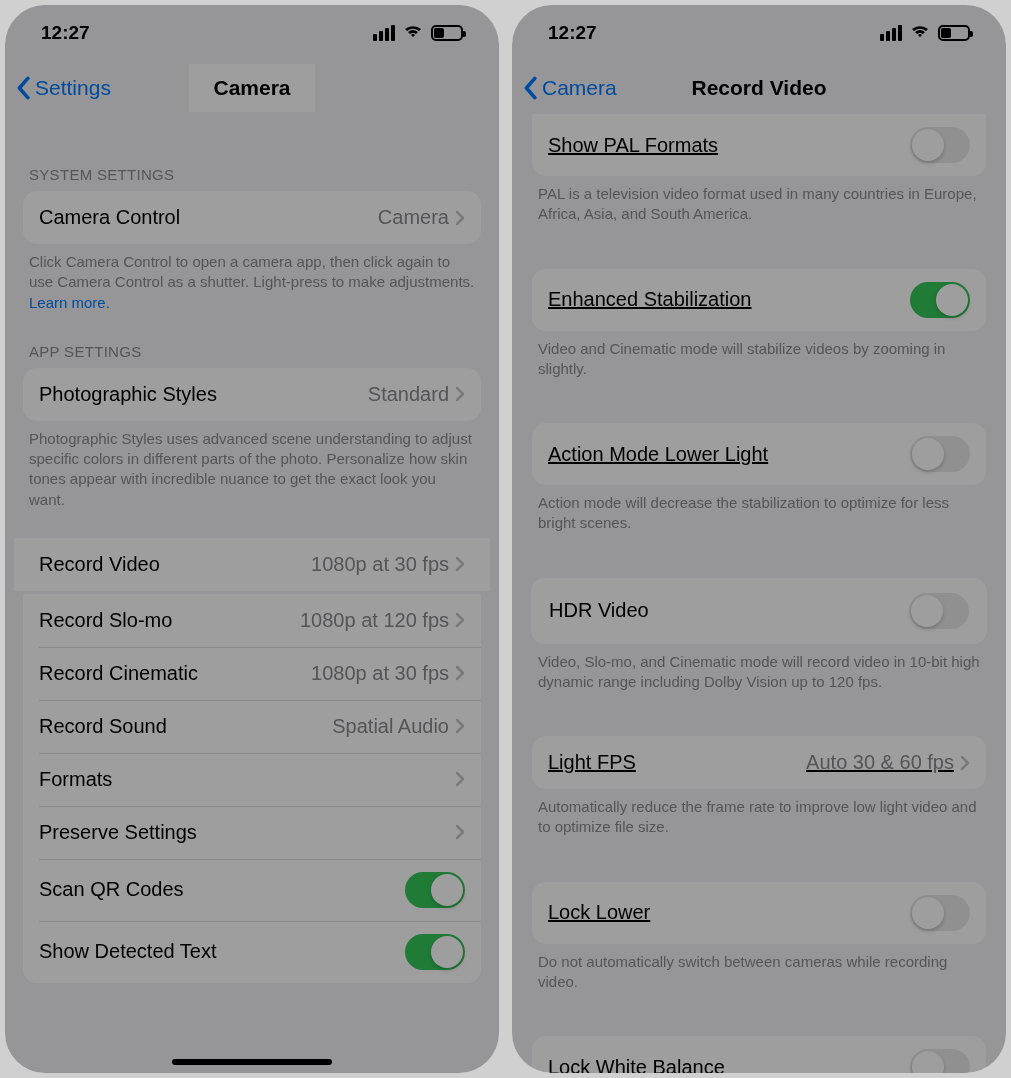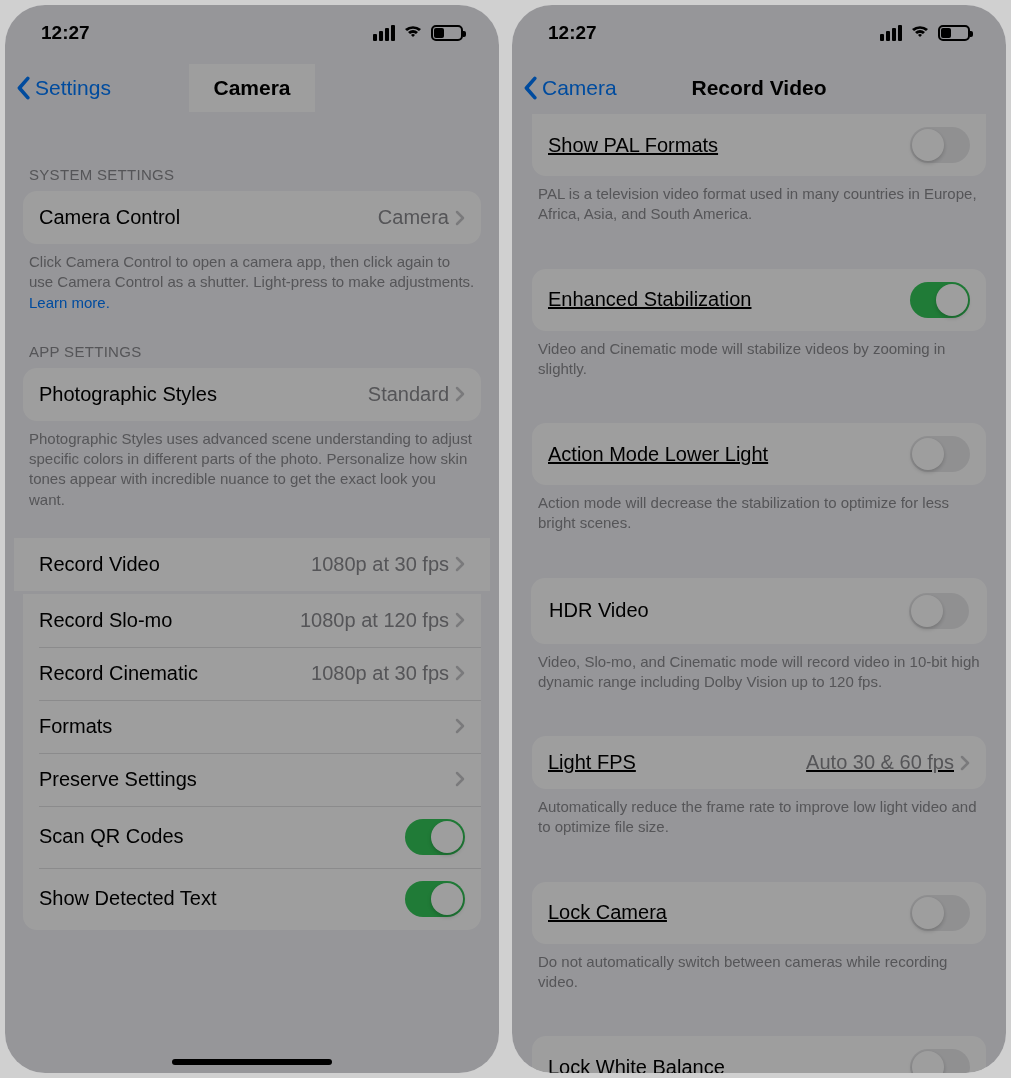--- a/index.html
+++ b/index.html
@@ -214,20 +214,29 @@
       <div class="row">
         <span>Record Cinematic</span>
         <span class="value">
             <span>1080p at 30 fps</span>
             <svg class="chev" viewBox="0 0 10 16">
               <path d="M2 2 L8 8 L2 14"></path>
             </svg>
           </span>
       </div>
       <div class="row">
+        <span>Record Sound</span>
+        <span class="value">
+            <span>Spatial Audio</span>
+            <svg class="chev" viewBox="0 0 10 16">
+              <path d="M2 2 L8 8 L2 14"></path>
+            </svg>
+          </span>
+      </div>
+      <div class="row">
         <span>Formats</span>
         <span class="value">
             <svg class="chev" viewBox="0 0 10 16">
               <path d="M2 2 L8 8 L2 14"></path>
             </svg>
           </span>
       </div>
       <div class="row">
         <span>Preserve Settings</span>
         <span class="value">
@@ -339,21 +348,21 @@
               <path d="M2 2 L8 8 L2 14"></path>
             </svg>
           </span>
       </div>
     </div>
     <div class="footer-note">Automatically reduce the frame rate to improve low light video and to optimize file size.</div>
 
     <div class="spacer"></div>
     <div class="group">
       <div class="row">
-        <span>Lock Camera</span>
+        <span>Lock Lower</span>
         <span class="toggle">
             <span class="knob"></span>
           </span>
       </div>
     </div>
     <div class="footer-note">Do not automatically switch between cameras while recording video.</div>
 
     <div class="spacer"></div>
     <div class="group">
       <div class="row">

